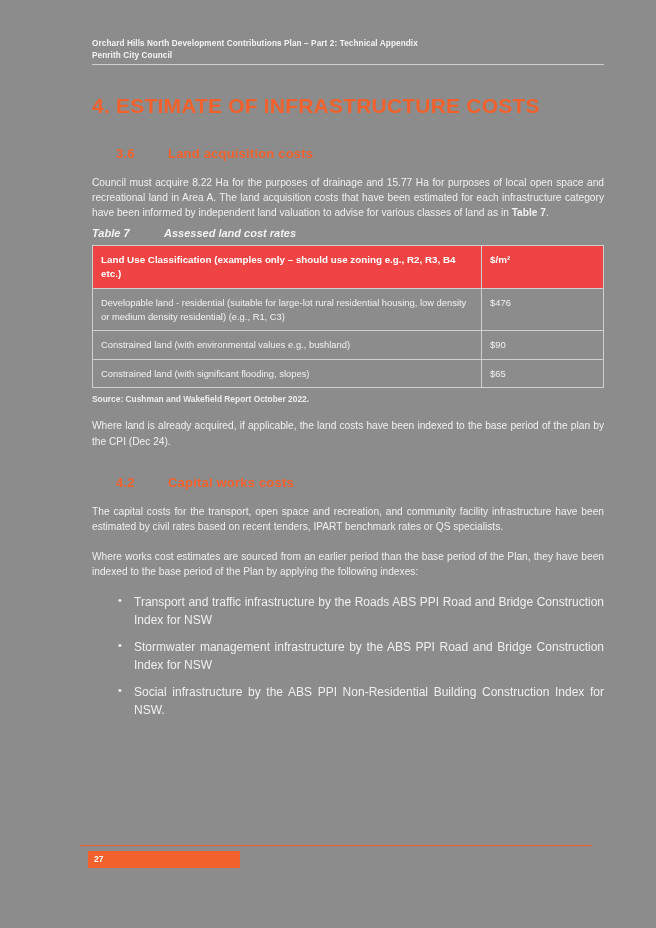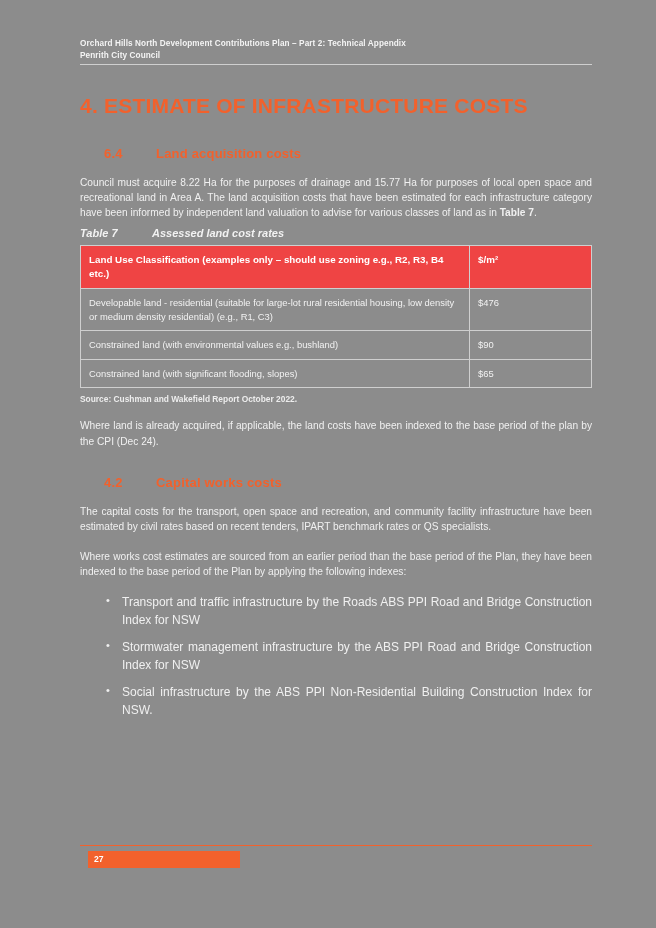--- a/index.html
+++ b/index.html
@@ -13,21 +13,21 @@
   }
   .page {
     position: relative;
     width: 656px;
     height: 928px;
     background: #8c8c8c;
     overflow: hidden;
   }
   .content {
     position: absolute;
-    left: 80px;
+    left: 92px;
     top: 38px;
     width: 512px;
   }
 
   
   .doc-header {
     font-size: 8.2px;
     font-weight: bold;
     color: #f4f4f4;
     letter-spacing: 0.1px;
@@ -178,21 +178,21 @@
       <span class="line2">Penrith City Council</span>
       <div class="header-rule"></div>
     </div>
 
     <div class="chapter">
       <span class="num">4.</span>
       <span class="txt">ESTIMATE OF INFRASTRUCTURE COSTS</span>
     </div>
 
     <div class="h2">
-      <span class="n">6.4</span><span>Land acquisition costs</span>
+      <span class="n">3.6</span><span>Land acquisition costs</span>
     </div>
 
     <p class="body"><span>Council must acquire 8.22 Ha for the purposes of drainage and 15.77 Ha for purposes of local open space and recreational land in Area A. The land acquisition costs that have been estimated for each infrastructure category have been informed by independent land valuation to advise for various classes of land as in </span><b>Table 7</b><span>.</span></p>
 
     <div class="table-caption">
       <span class="lbl">Table 7</span><span>Assessed land cost rates</span>
     </div>
 
     <table class="cost">
       <thead>

